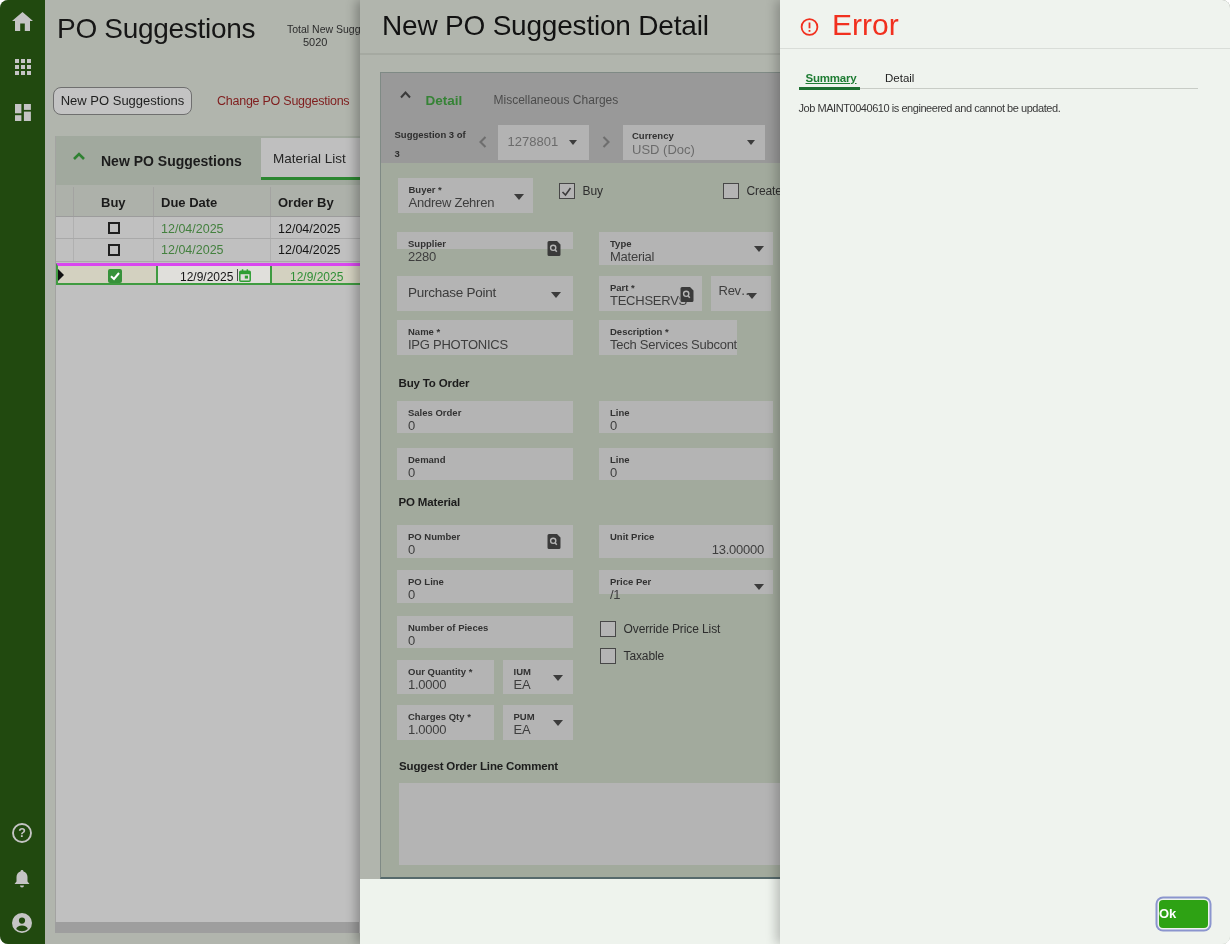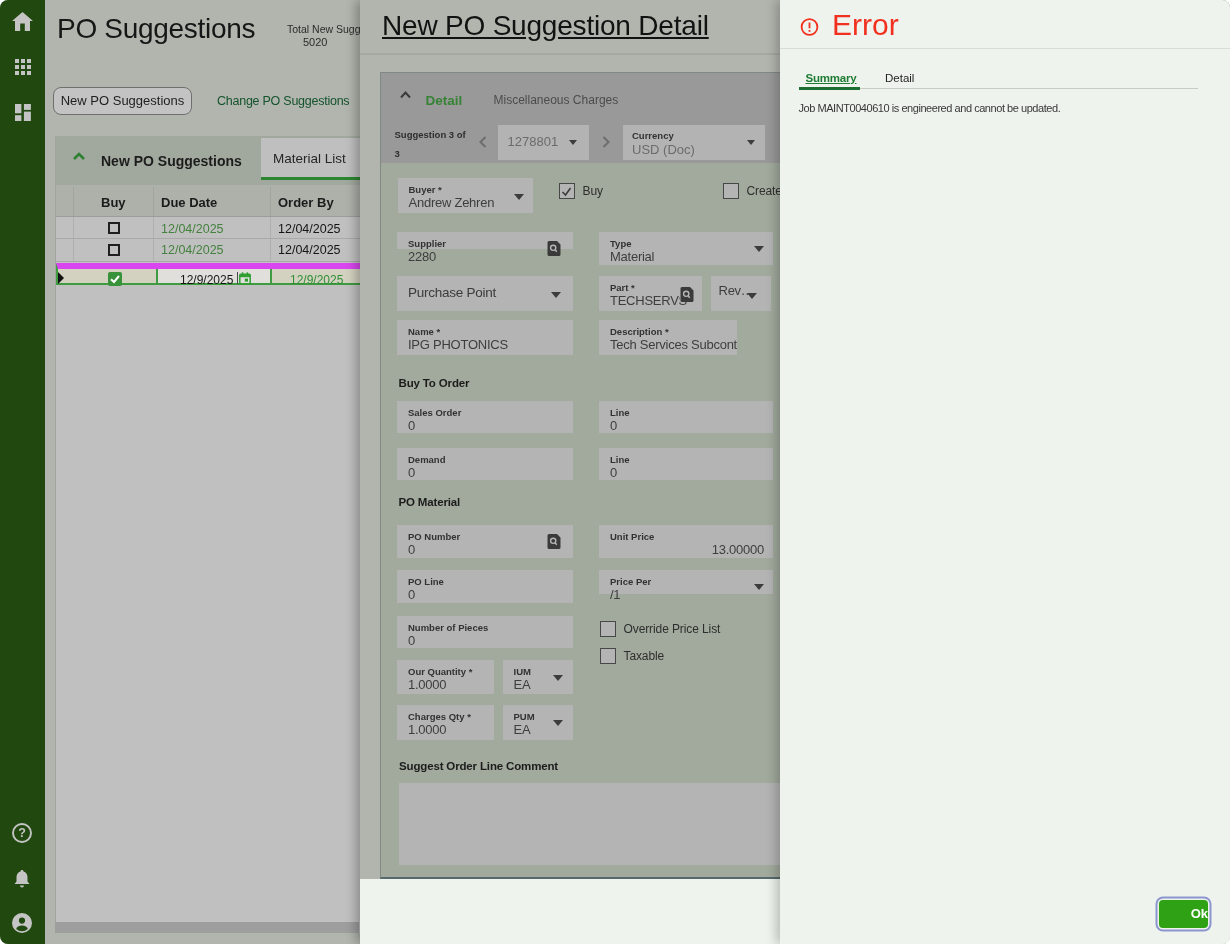--- a/index.html
+++ b/index.html
@@ -10,44 +10,44 @@
 
 .sidebar { position:absolute; left:0; top:0; width:45px; height:944px; background:#21490f; }
 .sidebar svg { position:absolute; }
 
 
 .leftpane { position:absolute; left:45px; top:0; width:315px; height:944px; background:#b1b5ad; overflow:hidden; }
 .pagetitle { position:absolute; left:12px; top:13px; font-size:28px; color:#161616; letter-spacing:-0.3px; }
 .totlbl { position:absolute; left:242px; top:23px; font-size:10.5px; color:#2c2c2c; white-space:nowrap; }
 .totval { position:absolute; left:258px; top:36px; font-size:11px; color:#2c2c2c; }
 .tabbtn { position:absolute; left:8px; top:87px; width:139px; height:28px; background:#c3c3c3; border:1px solid #6f6f6f; border-radius:8px; font-size:13px; color:#1e1e1e; text-align:center; line-height:26px; }
-.tablink { position:absolute; left:172px; top:94px; font-size:12.5px; letter-spacing:-0.25px; color:#14532d; white-space:nowrap; }
+.tablink { position:absolute; left:172px; top:94px; font-size:12.5px; letter-spacing:-0.25px; color:#7f1d1d; white-space:nowrap; }
 
 
 .grid { position:absolute; left:10px; top:136px; width:305px; height:797px; background:#c0c0c0; border-left:1px solid #a3a3a1; }
 .gridband { position:absolute; left:0; top:0; width:305px; height:49px; background:#a1a99e; }
 .gridtitle { position:absolute; left:45px; top:17px; font-size:14px; font-weight:bold; color:#1c1c1c; }
 .mltab { position:absolute; left:205px; top:2px; width:100px; height:42px; background:#bfbfbf; }
 .mltab .txt { position:absolute; left:12px; top:13px; font-size:13.5px; color:#262626; white-space:nowrap; }
 .mltab .ul { position:absolute; left:0px; bottom:0; width:100px; height:3.5px; background:#2c8631; }
 .colhdr { position:absolute; left:0; top:49px; width:305px; height:32px; background:#adb1aa; border-bottom:1px solid #9c9c9c; }
 .colhdr .sep { position:absolute; top:2px; bottom:0; width:1px; background:#a3a3a1; }
 .colhdr .t { position:absolute; top:10px; font-size:13px; font-weight:bold; color:#1b1b1b; }
 .rows { position:absolute; left:0; top:81px; width:305px; }
 .row { position:absolute; left:0; width:305px; height:22.4px; background:#c0c0c0; border-bottom:1px solid #a9a9a9; }
 .row .vsep { position:absolute; top:0; bottom:0; width:1px; background:#b0b0b0; }
 .cb { position:absolute; width:12px; height:12px; border:2px solid #1f1f1f; background:#c0c0c0; box-sizing:border-box; }
 .dategreen { position:absolute; font-size:12.5px; color:#44813f; }
 .dateblack { position:absolute; font-size:12.5px; color:#151515; }
-.selrow { position:absolute; left:0; top:46px; width:305px; height:21.5px; background:#d3d1c0; border-top:6px solid #d946ef; border-bottom:2px solid #3f9b40; border-left:2px solid #3f9b40; }
+.selrow { position:absolute; left:0; top:46px; width:305px; height:21.5px; background:#d3d1c0; border-top:3px solid #d946ef; border-bottom:2px solid #3f9b40; border-left:2px solid #3f9b40; }
 .scrollstrip { position:absolute; left:-1px; top:786px; width:304px; height:11px; background:#9e9e9e; }
 
 
 .modal { position:absolute; left:360px; top:0; width:870px; height:944px; background:#b1b5ad; box-shadow:-4px 0 10px rgba(0,0,0,0.28); }
-.modal .mtitle { position:absolute; left:22px; top:10px; font-size:28px; color:#121212; letter-spacing:-0.2px;text-decoration:underline; }
+.modal .mtitle { position:absolute; left:22px; top:10px; font-size:28px; color:#121212; letter-spacing:-0.2px; }
 .modal .msep { position:absolute; left:0; top:53px; width:870px; height:1.5px; background:#a5a9a1; }
 .mfooter { position:absolute; left:0; top:879px; width:870px; height:65px; background:#eef3ed; }
 .card { position:absolute; left:19.5px; top:71.5px; width:850px; height:807px; background:#a2aa9d; border:1px solid #7f8a85; border-bottom:2px solid #566a6c; }
 .cardhdr-detail { position:absolute; left:45px; top:20px; font-size:13.5px; font-weight:bold; color:#368336; }
 .cardhdr-misc { position:absolute; left:113px; top:20px; font-size:12px; color:#4c4c4c; }
 .cardtool { position:absolute; left:0px; top:0px; width:848px; height:90px; background:#999999; }
 .subband { position:absolute; left:0px; top:47px; width:848px; height:43px; }
 .field { position:absolute; background:#b4b4b4; }
 .field .lb { position:absolute; left:11px; top:6px; font-size:9.5px; font-weight:bold; color:#323232; white-space:nowrap; }
 .field .vl { position:absolute; left:11px; top:17px; font-size:13px; letter-spacing:-0.25px; color:#3e3e3e; white-space:nowrap; }
@@ -58,21 +58,21 @@
 
 
 .errpanel { position:absolute; left:780px; top:0; width:450px; height:944px; background:#eff3ee; box-shadow:-4px 0 10px rgba(0,0,0,0.22); }
 .errpanel .ehdr { position:absolute; left:52px; top:8px; font-size:30px; color:#f1301f; }
 .errpanel .esep { position:absolute; left:0; top:47.5px; width:450px; height:1.5px; background:#d9ddd8; }
 .errtab-sum { position:absolute; left:25.5px; top:72px; font-size:11.5px; letter-spacing:-0.2px; font-weight:bold; color:#1e7c33;text-decoration:underline; }
 .errtab-det { position:absolute; left:105px; top:72px; font-size:11.5px; color:#242424; }
 .errtab-line { position:absolute; left:18.5px; top:88px; width:399px; height:1px; background:#c8ccc6; }
 .errtab-ul { position:absolute; left:18.5px; top:86.5px; width:61.5px; height:3.5px; background:#1d6f31; }
 .errbody { position:absolute; left:18.5px; top:102px; font-size:11px; letter-spacing:-0.45px; color:#383838; }
-.okbtn { position:absolute; left:379px; top:900px; width:49px; height:28px; background:#2ea214; border-radius:4px; color:#fff; font-size:13px; font-weight:bold; text-align:right; line-height:28px; box-shadow:0 0 0 1.5px #eff3ee, 0 0 0 3.5px #8b95ce; }
+.okbtn { position:absolute; left:379px; top:900px; width:49px; height:28px; background:#2ea214; border-radius:4px; color:#fff; font-size:13px; font-weight:bold; text-align:left; line-height:28px; box-shadow:0 0 0 1.5px #eff3ee, 0 0 0 3.5px #8b95ce; }
 </style>
 </head>
 <body>
 <div class="app">
 
   <div class="leftpane">
     <div class="pagetitle">PO Suggestions</div>
     <div class="totlbl">Total New Suggestions</div>
     <div class="totval">5020</div>
     <div class="tabbtn">New PO Suggestions</div>

